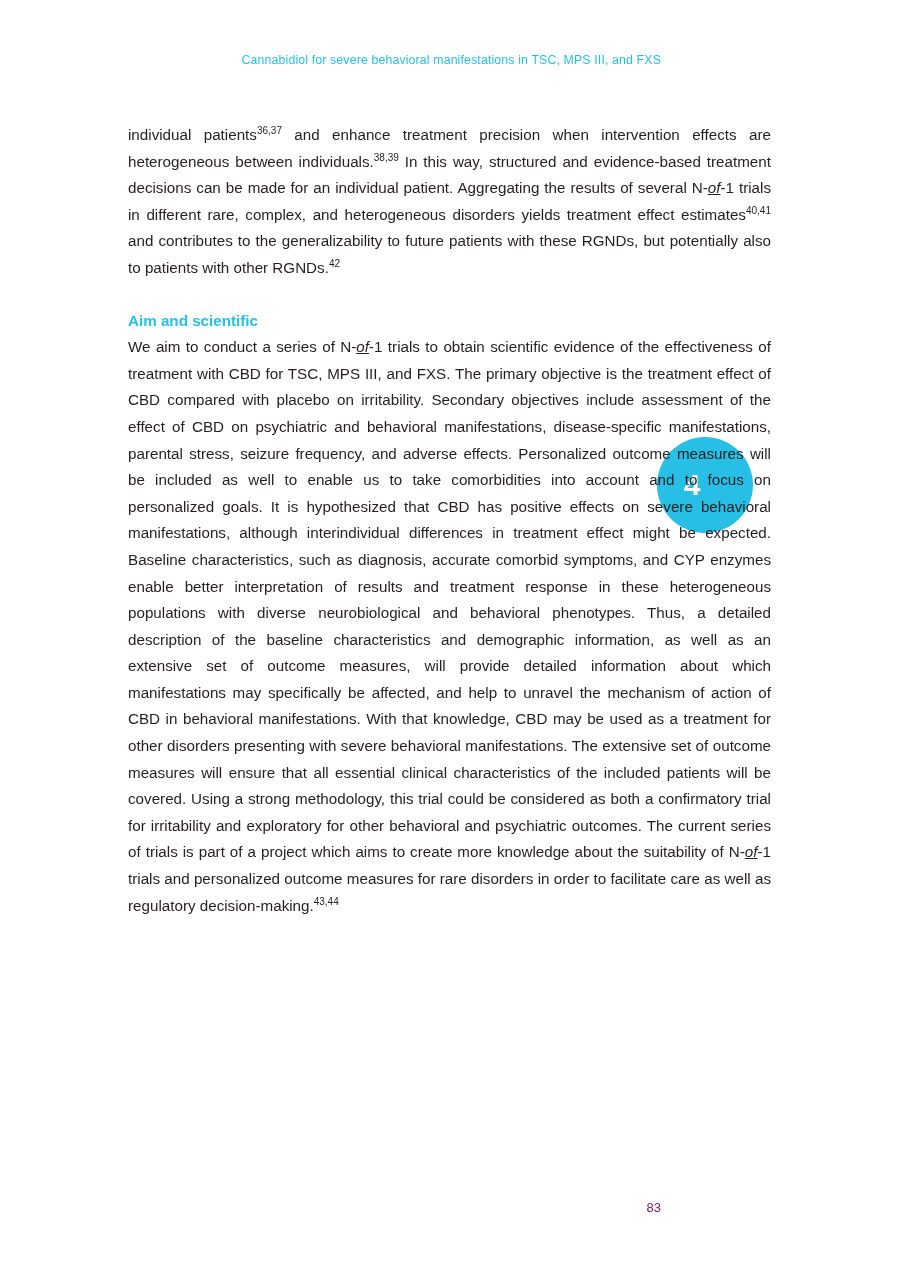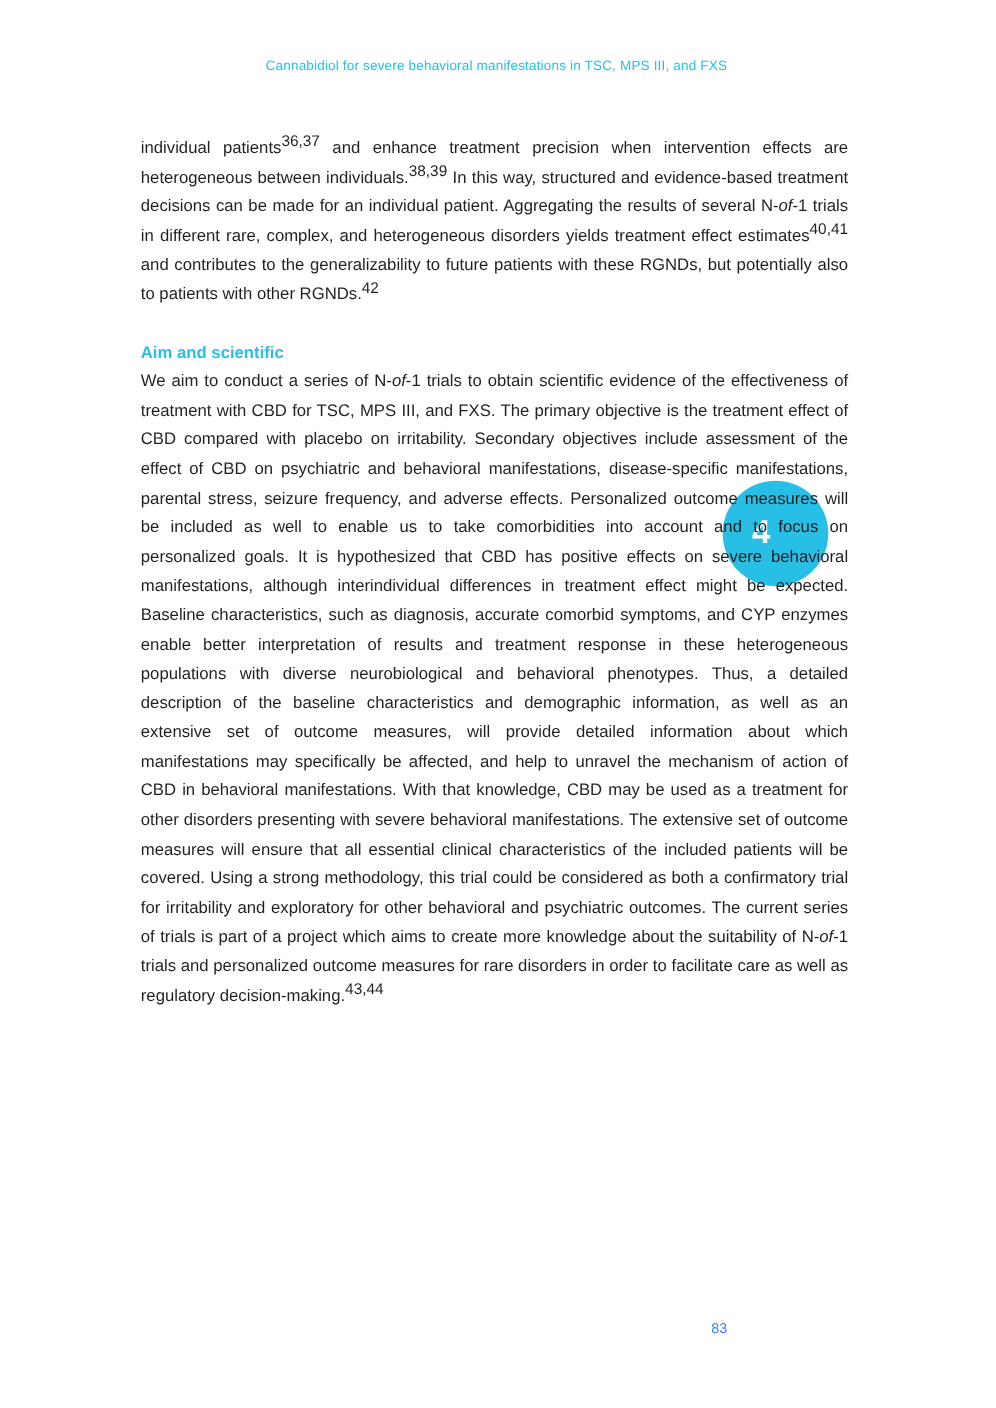--- a/index.html
+++ b/index.html
@@ -65,33 +65,34 @@
   }
   .section-heading {
     margin: 0;
     padding-top: 26px;
     font-size: 15.2px;
     line-height: 26.6px;
     font-weight: bold;
     color: #27bfe6;
   }
   sup {
-    font-size: 14px;
+    font-size: 10px;
     vertical-align: super;
     line-height: 0;
   }
   em {
     font-style: italic;
+    text-decoration: underline;
   }
   .folio {
     position: absolute;
     right: 62px;
     top: 1200px;
     font-size: 13px;
-    color: #3b82f6;
+    color: #701a75;
     text-align: right;
   }
 </style>
 </head>
 <body>
 
 <div class="page">
 
   <div class="running-head">Cannabidiol for severe behavioral manifestations in TSC, MPS III, and FXS</div>
 

